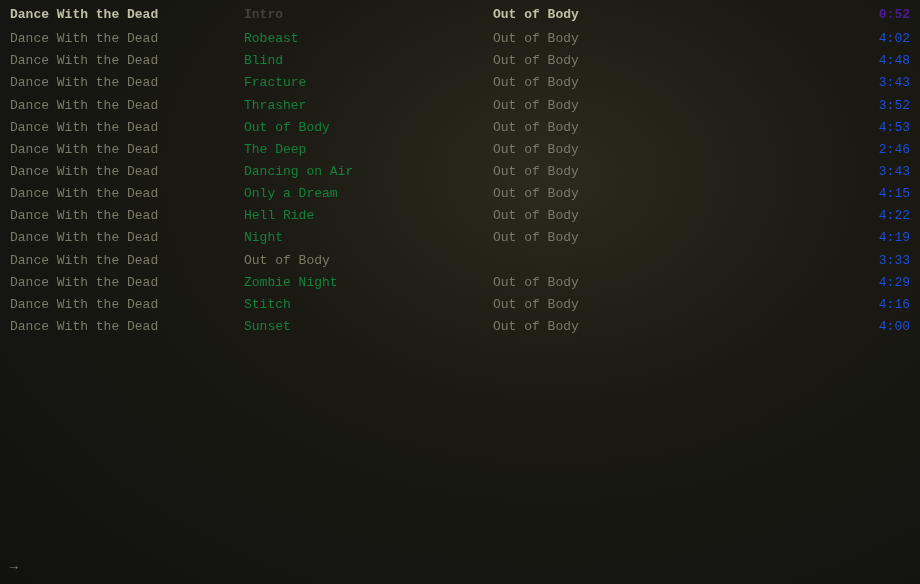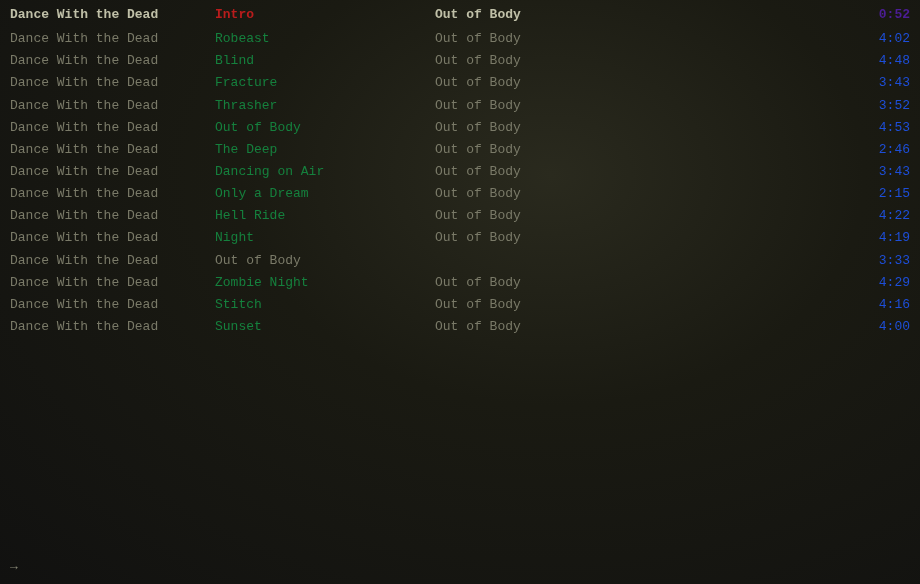--- a/index.html
+++ b/index.html
@@ -22,20 +22,21 @@
 
     .track-list {
       padding: 4px 0;
     }
 
     .track-row {
       display: flex;
       align-items: center;
       padding: 1px 10px;
       line-height: 1.55;
+      gap: 29px;
     }
 
     .track-row.header {
       color: #c0c0a8;
       font-weight: bold;
       margin-bottom: 2px;
     }
 
     .col-artist {
       width: 205px;
@@ -47,21 +48,21 @@
       color: #c0c0a8;
     }
 
     .col-title {
       width: 220px;
       flex-shrink: 0;
       color: #15803d;
     }
 
     .track-row.header .col-title {
-      color: #b91c1c;
+      color: #404040;
     }
 
     .col-album {
       flex: 1;
       color: #7a7a68;
     }
 
     .track-row.header .col-album {
       color: #c0c0a8;
     }
@@ -134,21 +135,21 @@
     <div class="track-row">
       <div class="col-artist">Dance With the Dead</div>
       <div class="col-title">Dancing on Air</div>
       <div class="col-album">Out of Body</div>
       <div class="col-duration">3:43</div>
     </div>
     <div class="track-row">
       <div class="col-artist">Dance With the Dead</div>
       <div class="col-title">Only a Dream</div>
       <div class="col-album">Out of Body</div>
-      <div class="col-duration">2:15</div>
+      <div class="col-duration">4:15</div>
     </div>
     <div class="track-row">
       <div class="col-artist">Dance With the Dead</div>
       <div class="col-title">Hell Ride</div>
       <div class="col-album">Out of Body</div>
       <div class="col-duration">4:22</div>
     </div>
     <div class="track-row">
       <div class="col-artist">Dance With the Dead</div>
       <div class="col-title">Night</div>

